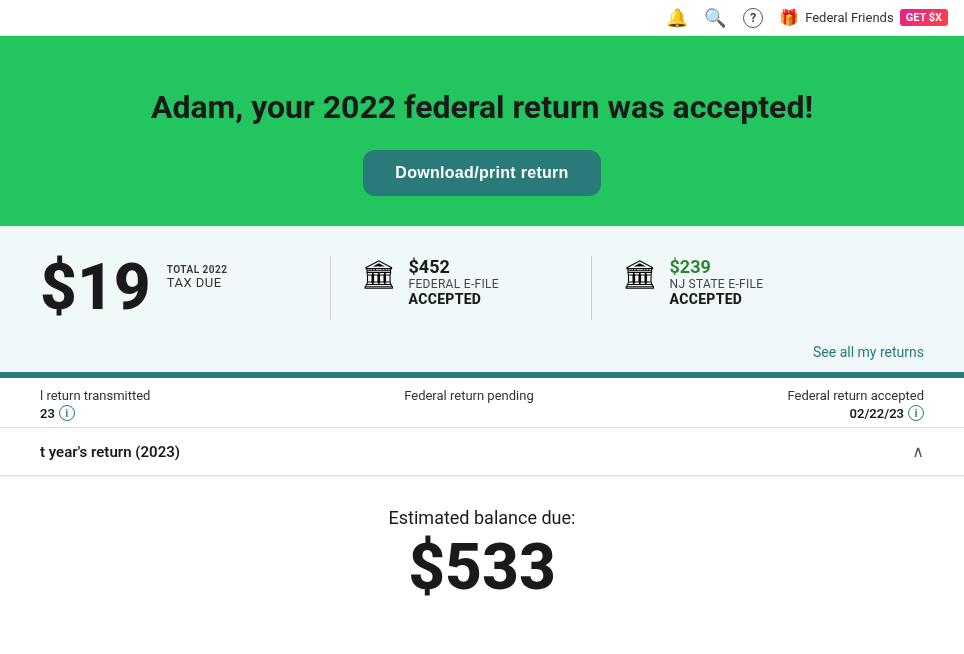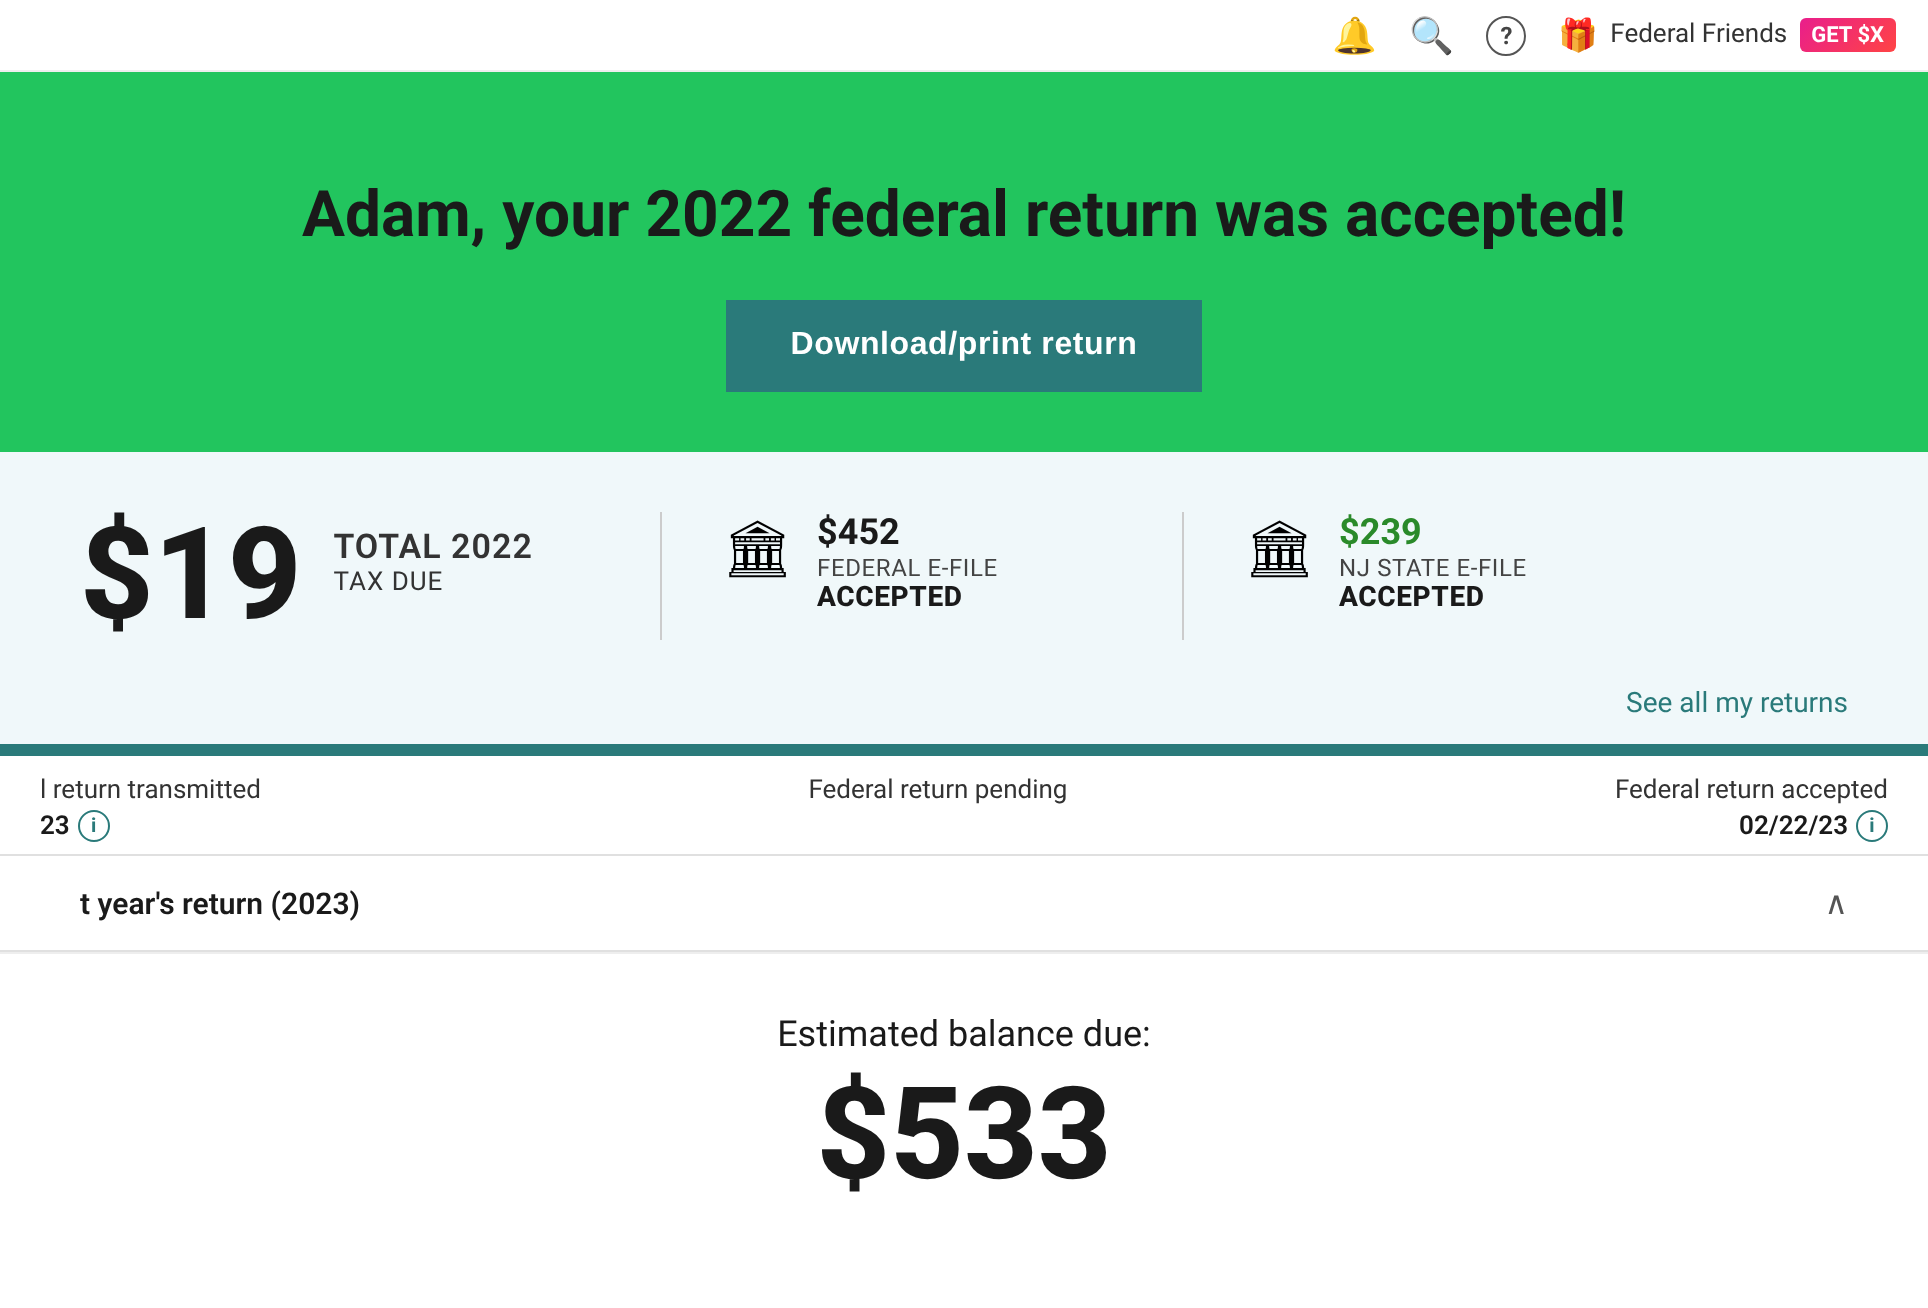--- a/index.html
+++ b/index.html
@@ -58,21 +58,21 @@
       color: #1a1a1a;
       margin-bottom: 24px;
     }
     .download-btn {
       background: #2a7a7a;
       color: #fff;
       border: none;
       padding: 14px 32px;
       font-size: 16px;
       font-weight: 600;
-      border-radius: 0;
+      border-radius: 12px;
       cursor: pointer;
       letter-spacing: 0.3px;
     }
 
     
     .summary-row {
       background: #f0f8fa;
       padding: 30px 40px 20px;
       display: flex;
       align-items: flex-start;
@@ -87,21 +87,21 @@
     .tax-due-amount {
       font-size: 64px;
       font-weight: 800;
       color: #1a1a1a;
       line-height: 1;
     }
     .tax-due-label {
       padding-top: 8px;
     }
     .tax-due-label .total-year {
-      font-size: 17px;
+      font-size: 10px;
       color: #333;
       font-weight: 600;
       letter-spacing: 0.5px;
     }
     .tax-due-label .tax-due-text {
       font-size: 13px;
       color: #333;
       letter-spacing: 0.5px;
     }
 
@@ -170,21 +170,21 @@
     }
     .progress-bar-fill {
       height: 100%;
       background: #2a7a7a;
       width: 100%;
     }
 
     .progress-steps {
       display: flex;
       justify-content: space-between;
-      padding: 10px 20px 6px;
+      padding: 10px 40px 6px;
       background: #fff;
     }
     .step-item {
       display: flex;
       flex-direction: column;
       align-items: flex-start;
       font-size: 13px;
       color: #444;
     }
     .step-item.right {

